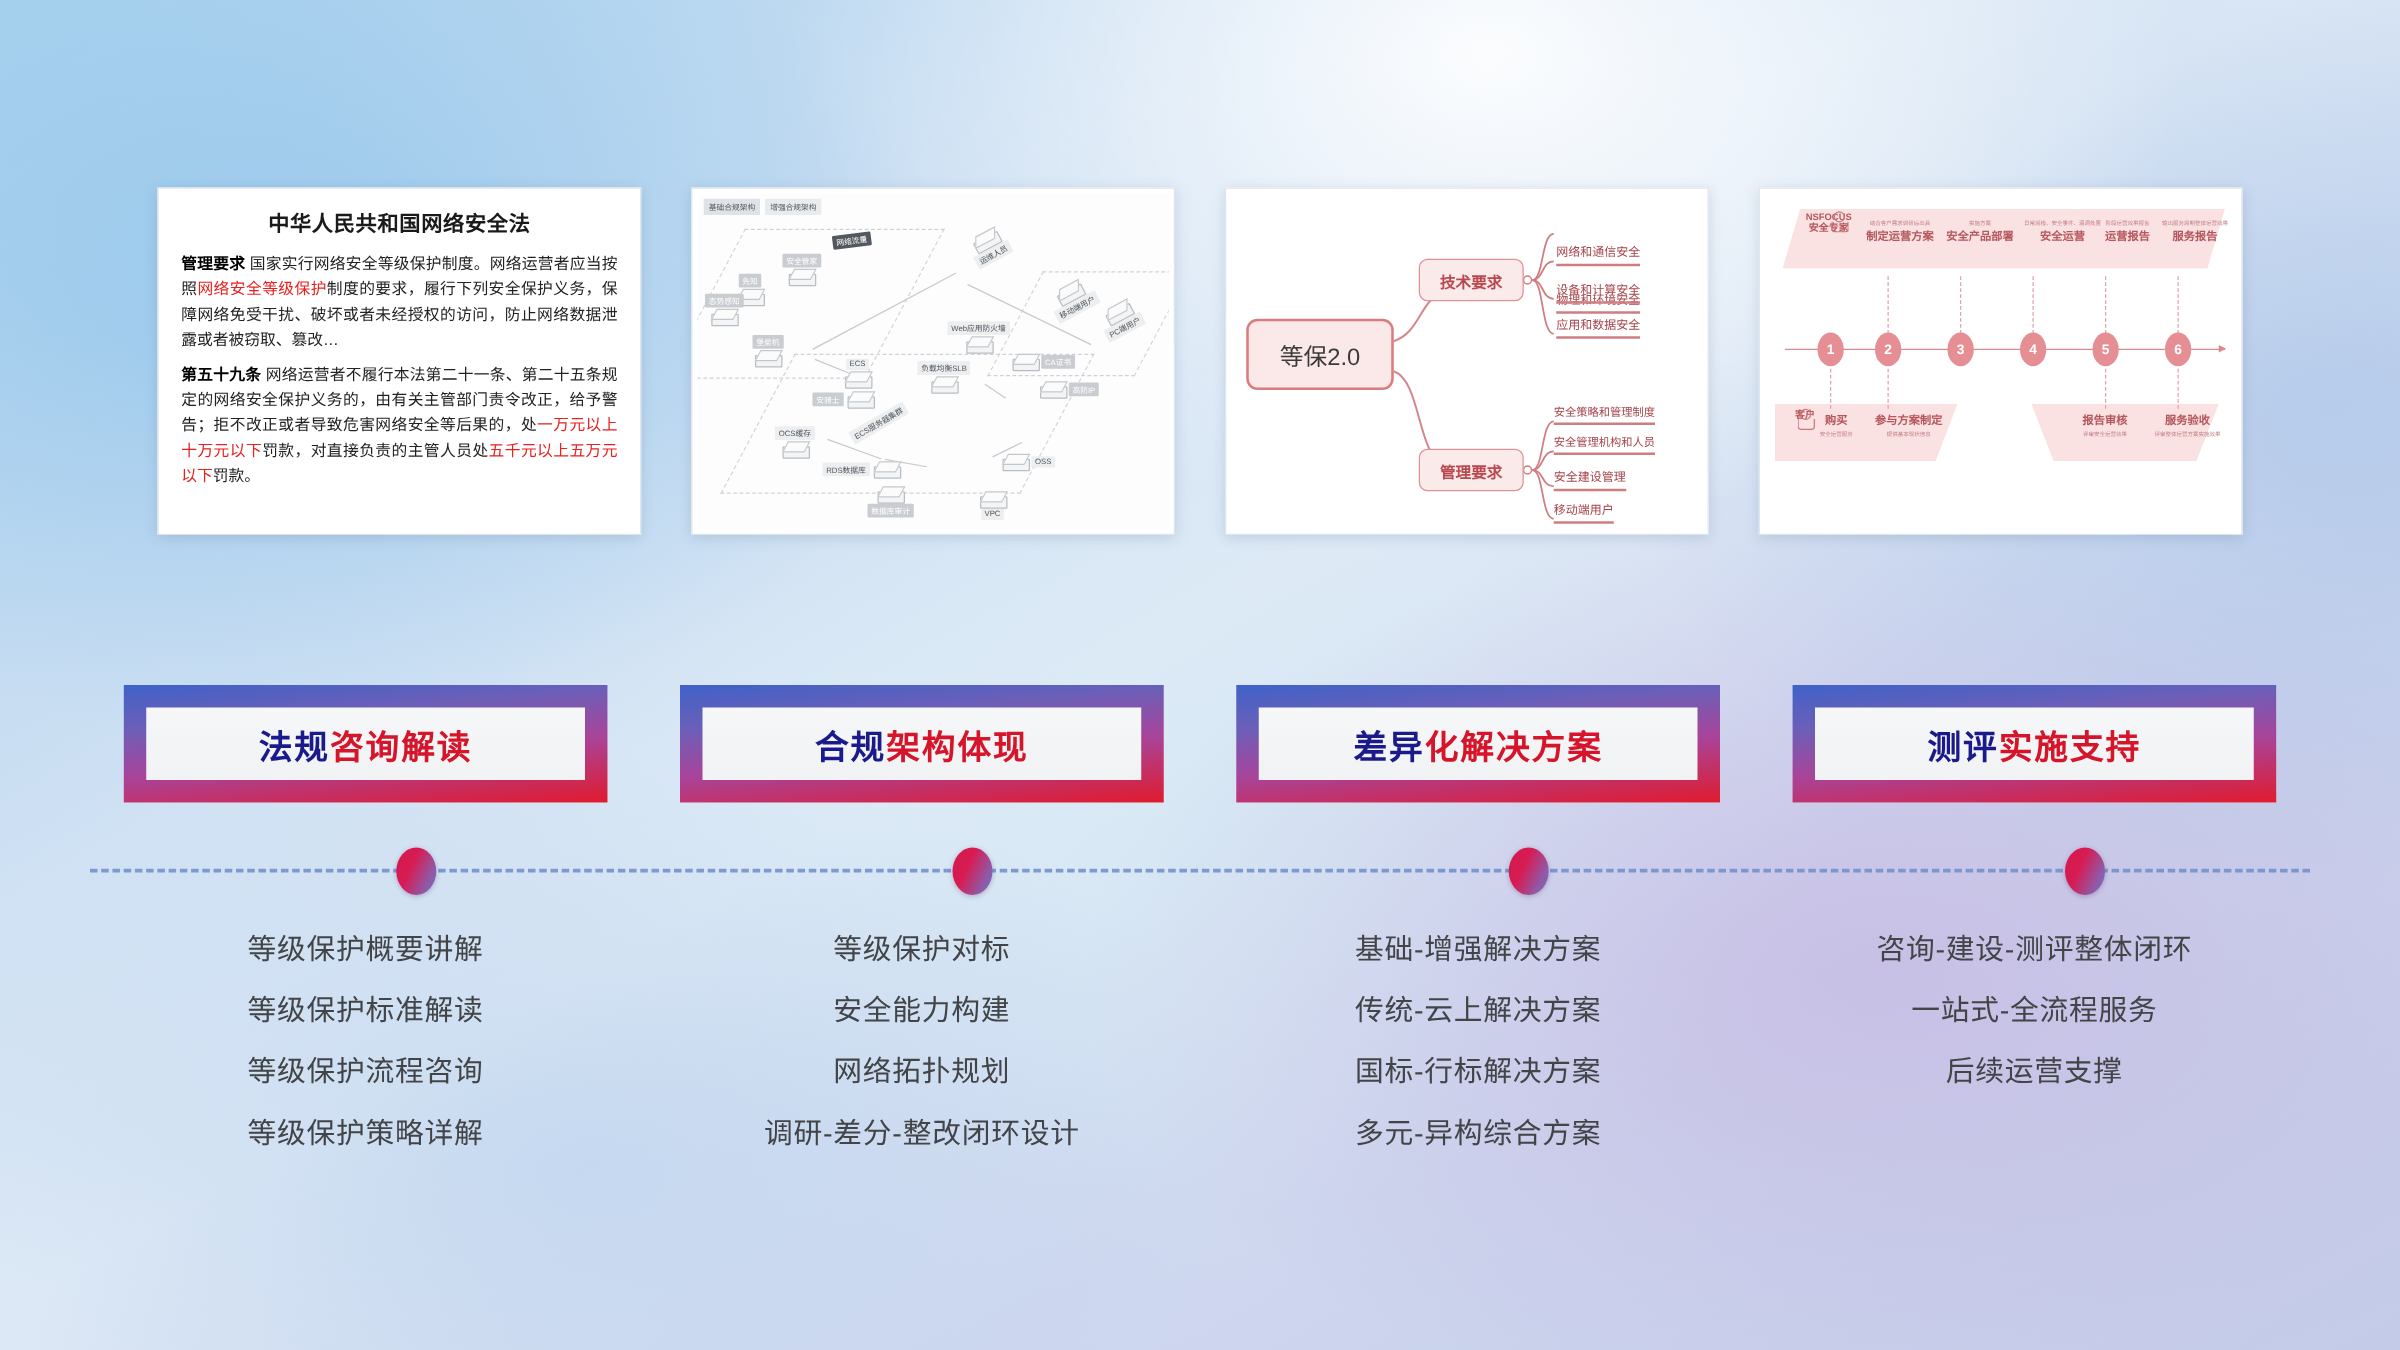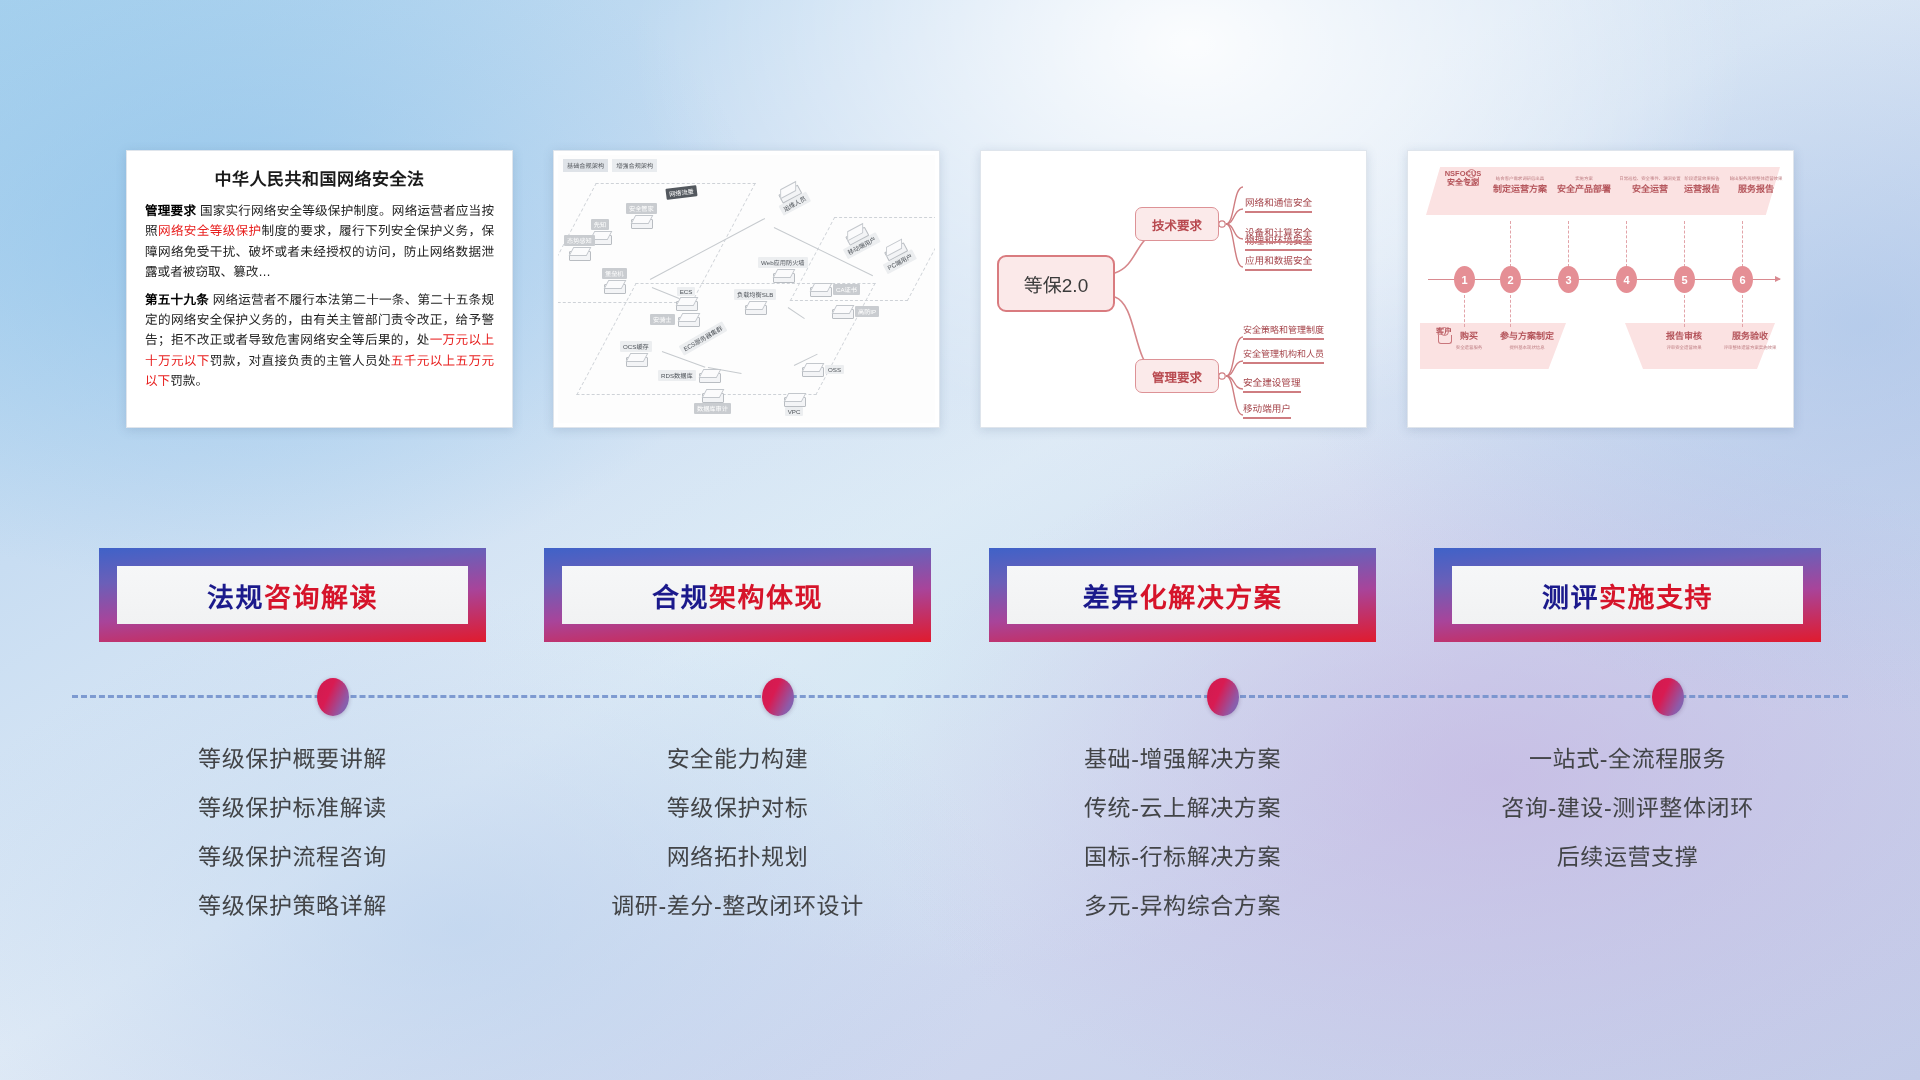--- a/index.html
+++ b/index.html
@@ -445,29 +445,29 @@
 </div>
 
 <div class="lists-row">
   <div class="list-col">
     <div class="list-item">等级保护概要讲解</div>
     <div class="list-item">等级保护标准解读</div>
     <div class="list-item">等级保护流程咨询</div>
     <div class="list-item">等级保护策略详解</div>
   </div>
   <div class="list-col">
+    <div class="list-item">等级保护对标</div>
     <div class="list-item">安全能力构建</div>
-    <div class="list-item">等级保护对标</div>
     <div class="list-item">网络拓扑规划</div>
     <div class="list-item">调研-差分-整改闭环设计</div>
   </div>
   <div class="list-col">
     <div class="list-item">基础-增强解决方案</div>
     <div class="list-item">传统-云上解决方案</div>
     <div class="list-item">国标-行标解决方案</div>
     <div class="list-item">多元-异构综合方案</div>
   </div>
   <div class="list-col">
+    <div class="list-item">咨询-建设-测评整体闭环</div>
     <div class="list-item">一站式-全流程服务</div>
-    <div class="list-item">咨询-建设-测评整体闭环</div>
     <div class="list-item">后续运营支撑</div>
   </div>
 </div>
 
 </body></html>

